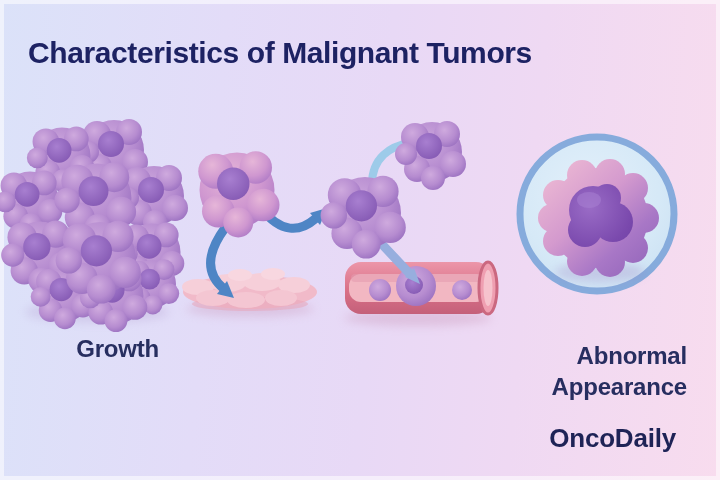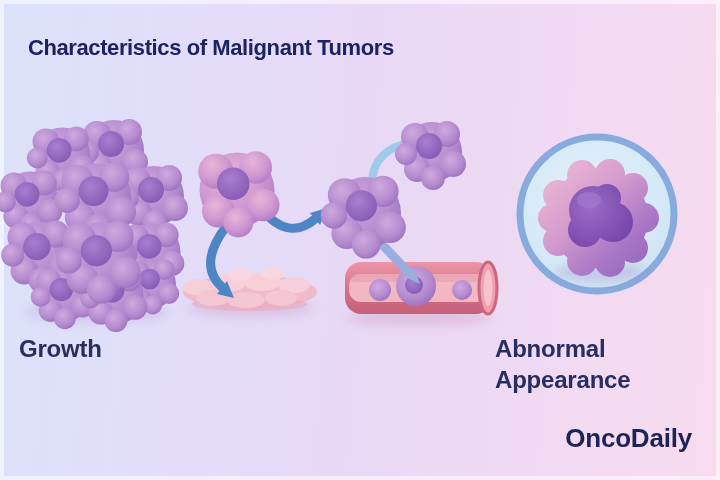--- a/index.html
+++ b/index.html
@@ -5,34 +5,34 @@
   html,body{margin:0;padding:0;background:#9a9a9a;}
   .canvas{
     position:relative;width:720px;height:480px;overflow:hidden;
     font-family:"Liberation Sans",sans-serif;
     background:linear-gradient(95deg,#dbe2f9 0%,#e3dcf8 30%,#e8d9f6 52%,#efd9f3 72%,#f8dcee 100%);
     box-shadow:inset 0 0 0 4px rgba(255,255,255,.55);
   }
   svg{overflow:visible;display:block;}
   .title{
     position:absolute;left:28px;top:36px;width:664px;
-    font-size:22px;font-weight:700;letter-spacing:-0.4px;
+    font-size:30px;font-weight:700;letter-spacing:-0.4px;
     color:#1d2263;line-height:1.1;
   }
   .caption{
-    position:absolute;top:333px;text-align:left;
+    position:absolute;top:333px;text-align:right;
     font-size:24px;font-weight:700;letter-spacing:-0.2px;
     color:#272e60;line-height:1.3;
   }
   .cap-growth{left:19px;width:140px;}
   .cap-invasion{left:185px;width:140px;}
   .cap-metastasis{left:334px;width:160px;}
-  .cap-abnormal{left:495px;width:180px;}
+  .cap-abnormal{left:507px;width:180px;margin-top:7px;}
   .brand{
-    position:absolute;right:28px;top:423px;
+    position:absolute;right:44px;top:423px;
     font-size:26px;font-weight:700;letter-spacing:-0.2px;color:#1e2356;
   }
   .illus{position:absolute;}
   .illus-growth{left:2px;top:110px;}
   .illus-invasion{left:178px;top:128px;}
   .illus-metastasis{left:328px;top:112px;}
   .illus-abnormal{left:505px;top:122px;}
 </style>
 </head>
 <body>

